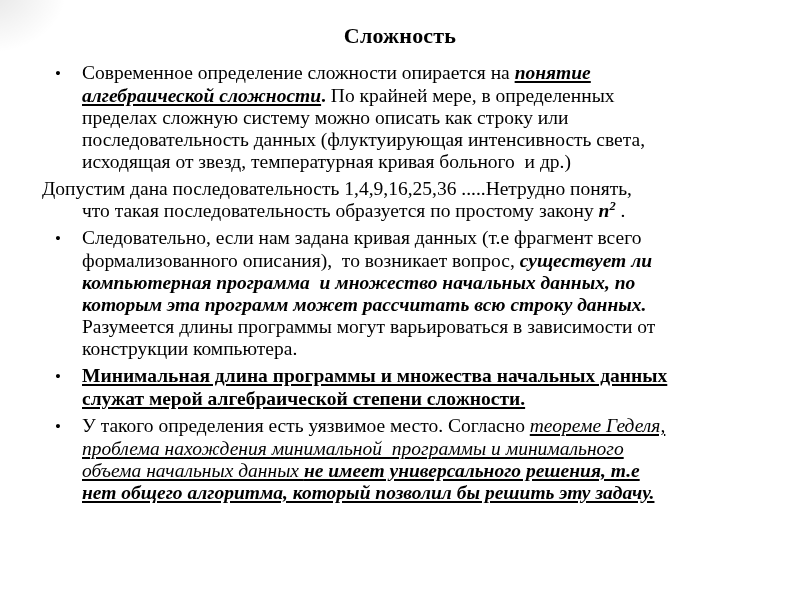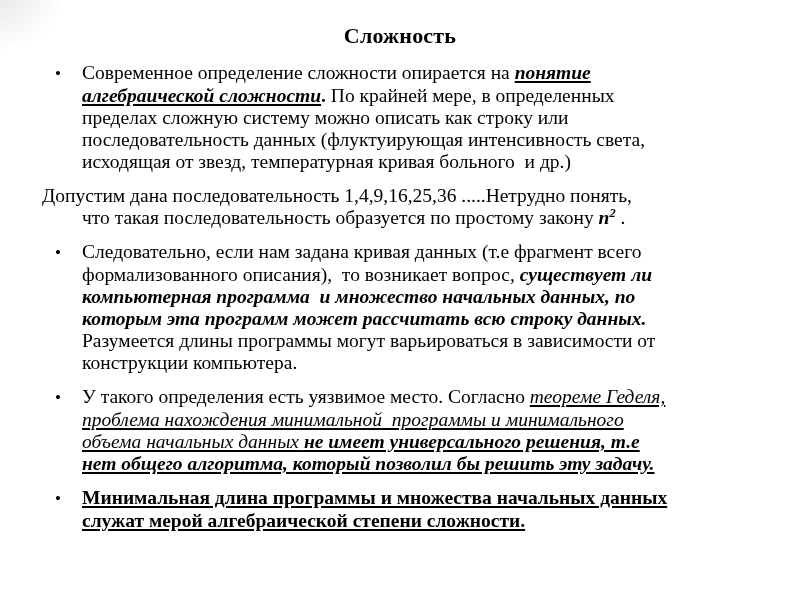--- a/index.html
+++ b/index.html
@@ -25,21 +25,21 @@
   }
   .body{
     margin-top:14px;
     font-size:19.5px;
     line-height:22px;
     white-space:pre; 
   }
   .para{
     padding-left:82px;
     text-indent:-40px; 
-    margin-top:12px;
+    margin-top:5px;
   }
   .para:first-child{margin-top:0;}
   .para.bulleted{
     text-indent:-27px; 
   }
   .bullet{
     display:inline-block;
     width:27px;
     text-indent:0;
     font-size:17px;
@@ -57,18 +57,18 @@
   <div class="body"><div class="para bulleted"><span class="bullet">•</span><span>Современное определение сложности опирается на </span><span class="b i u">понятие
 алгебраической сложности</span><span class="b">.</span><span> По крайней мере, в определенных
 пределах сложную систему можно описать как строку или
 последовательность данных (флуктуирующая интенсивность света,
 исходящая от звезд, температурная кривая больного  и др.)</span></div><div class="para"><span>Допустим дана последовательность 1,4,9,16,25,36 .....Нетрудно понять,
 что такая последовательность образуется по простому закону </span><span class="b i">n</span><span class="b i sup">2</span><span> .</span></div><div class="para bulleted"><span class="bullet">•</span><span>Следовательно, если нам задана кривая данных (т.е фрагмент всего
 формализованного описания),  то возникает вопрос, </span><span class="b i">существует ли
 компьютерная программа  и множество начальных данных, по
 которым эта программ может рассчитать всю строку данных.</span><span>
 Разумеется длины программы могут варьироваться в зависимости от
-конструкции компьютера.</span></div><div class="para bulleted"><span class="bullet">•</span><span>У такого определения есть уязвимое место. Согласно </span><span class="i u">теореме Геделя,
+конструкции компьютера.</span></div><div class="para bulleted"><span class="bullet">•</span><span class="b u">Минимальная длина программы и множества начальных данных
+служат мерой алгебраической степени сложности.</span></div><div class="para bulleted"><span class="bullet">•</span><span>У такого определения есть уязвимое место. Согласно </span><span class="i u">теореме Геделя,
 проблема нахождения минимальной  программы и минимального
 объема начальных данных </span><span class="b i u">не имеет универсального решения, т.е
-нет общего алгоритма, который позволил бы решить эту задачу.</span></div><div class="para bulleted"><span class="bullet">•</span><span class="b u">Минимальная длина программы и множества начальных данных
-служат мерой алгебраической степени сложности.</span></div></div>
+нет общего алгоритма, который позволил бы решить эту задачу.</span></div></div>
 </div>
 
 </body></html>

